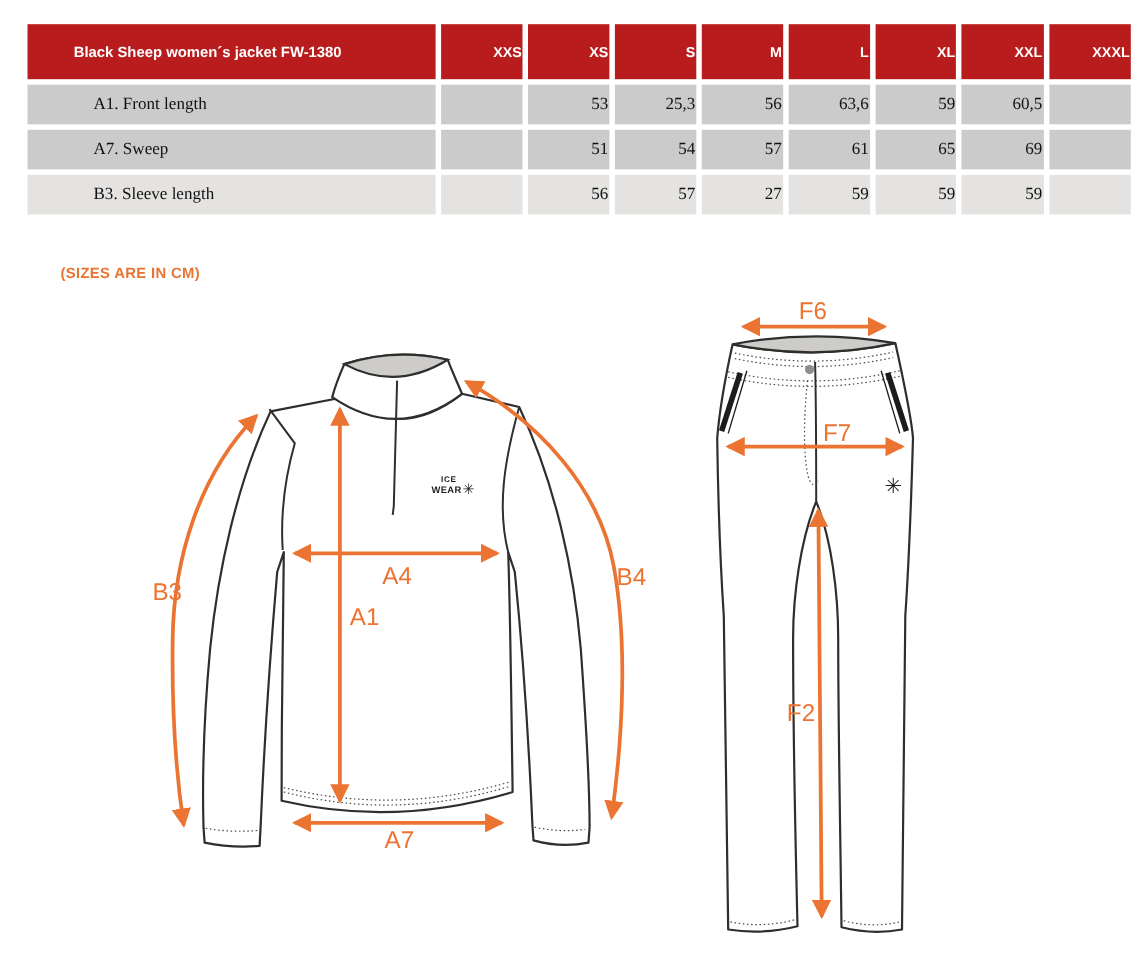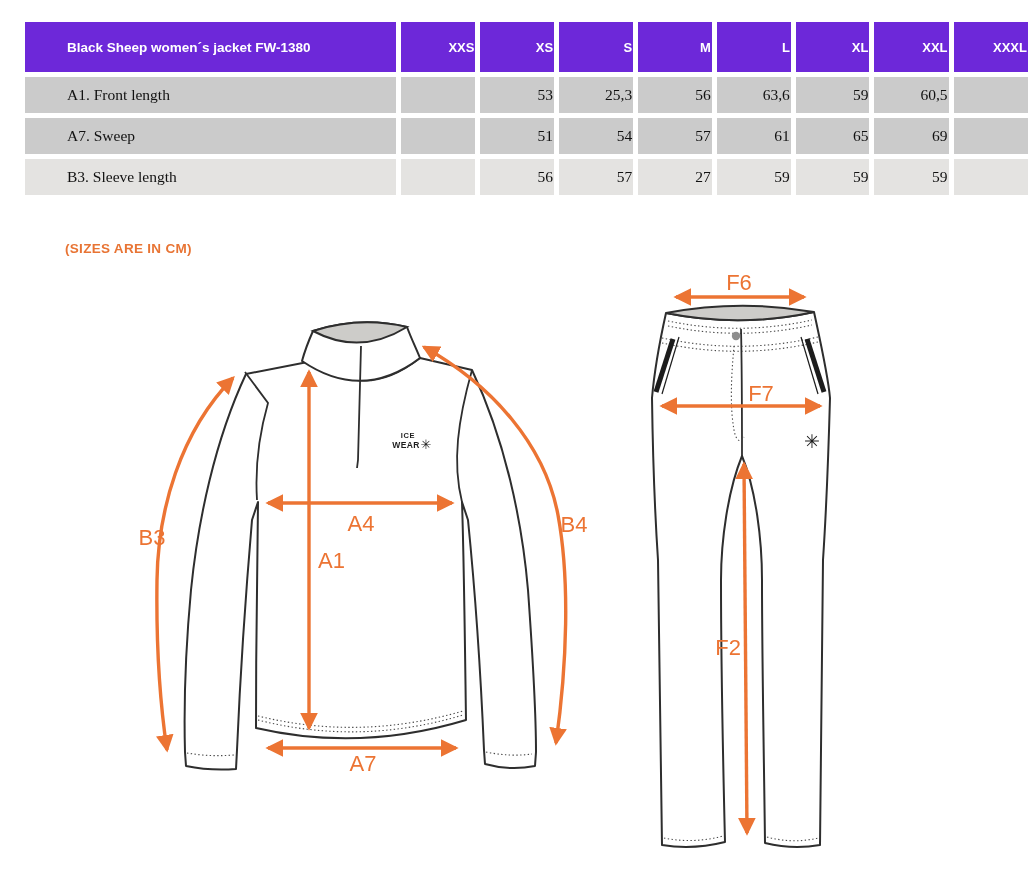--- a/index.html
+++ b/index.html
@@ -3,32 +3,32 @@
 <meta charset="utf-8">
 <style>
   html,body{margin:0;padding:0;}
   body{width:1033px;height:888px;position:relative;background:#ffffff;overflow:hidden;
        font-family:"Liberation Sans",sans-serif;}
 
   
   .size-table-wrap{position:absolute;left:20px;top:17px;}
   table.size-table{border-collapse:separate;border-spacing:5px;table-layout:fixed;}
   table.size-table th, table.size-table td{margin:0;overflow:hidden;white-space:nowrap;text-align:right;}
-  .hdr{background:#6d28d9;color:#ffffff;font-weight:bold;font-size:13px;height:48px;
+  .hdr{background:#b91c1c;color:#ffffff;font-weight:bold;font-size:13px;height:48px;
        text-align:center;vertical-align:middle;}
   .hdr.title-cell{text-align:left;padding-left:42px;font-size:13.5px;width:332px;}
   tbody td{height:34px;font-family:"Liberation Serif",serif;font-size:15.5px;color:#111;
            text-align:center;vertical-align:middle;}
-  tbody td.lbl{text-align:left;padding-left:42px;}
+  tbody td.lbl{text-align:left;padding-left:60px;}
   tr.row-dark td{background:#CBCBCB;}
   tr.row-light td{background:#E4E3E1;}
   col.size-col{width:76px;}
 
   
-  .sizes-note{position:absolute;left:65px;top:241px;color:#E87434;font-weight:bold;
+  .sizes-note{position:absolute;left:55px;top:241px;color:#E87434;font-weight:bold;
               font-size:13.5px;letter-spacing:.3px;}
 
   
   svg.diagrams{position:absolute;left:0;top:0;}
   .garment{fill:#ffffff;stroke:#2e2e2e;stroke-width:2;stroke-linejoin:round;}
   .seam{fill:none;stroke:#2e2e2e;stroke-width:1.8;}
   .stitch{fill:none;stroke:#4a4a4a;stroke-width:1.1;stroke-dasharray:1.4 2.4;}
   .gray-fill{fill:#CDCCC9;stroke:#2e2e2e;stroke-width:2;}
   .arrow{fill:none;stroke:#EC7433;stroke-width:3.4;}
   .mlabel{fill:#EC7433;font-family:"Liberation Sans",sans-serif;font-size:22px;}

